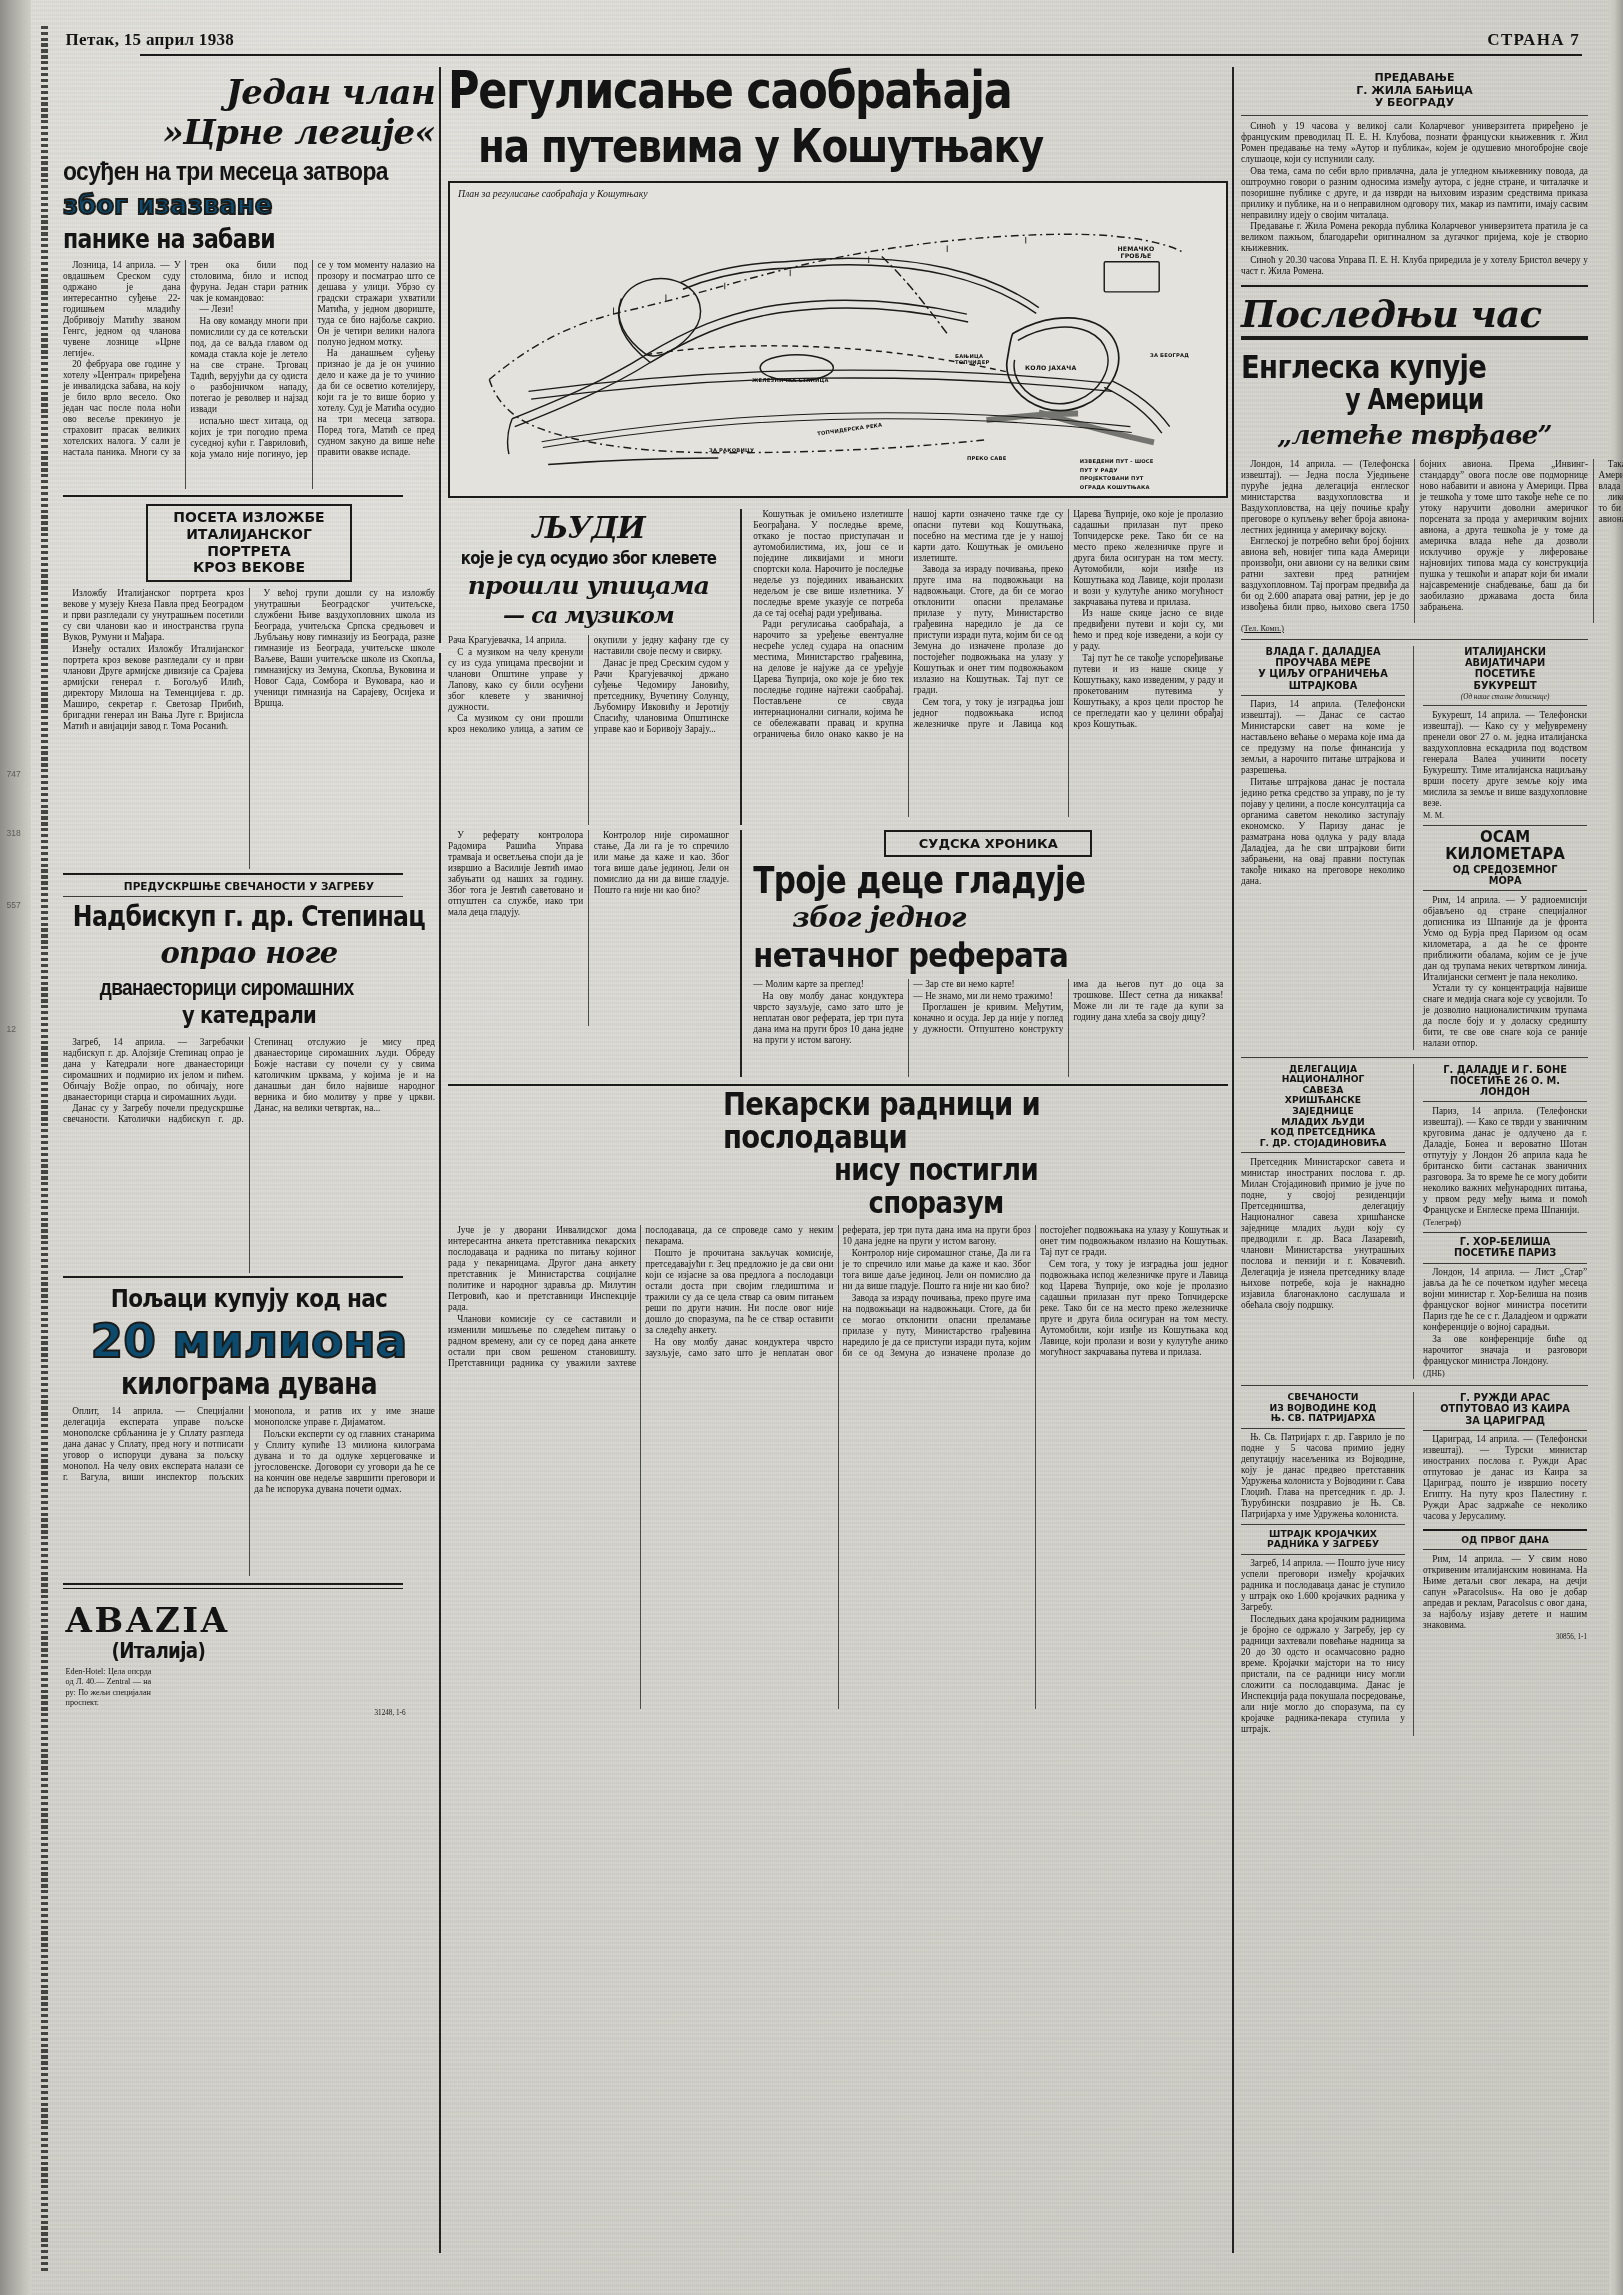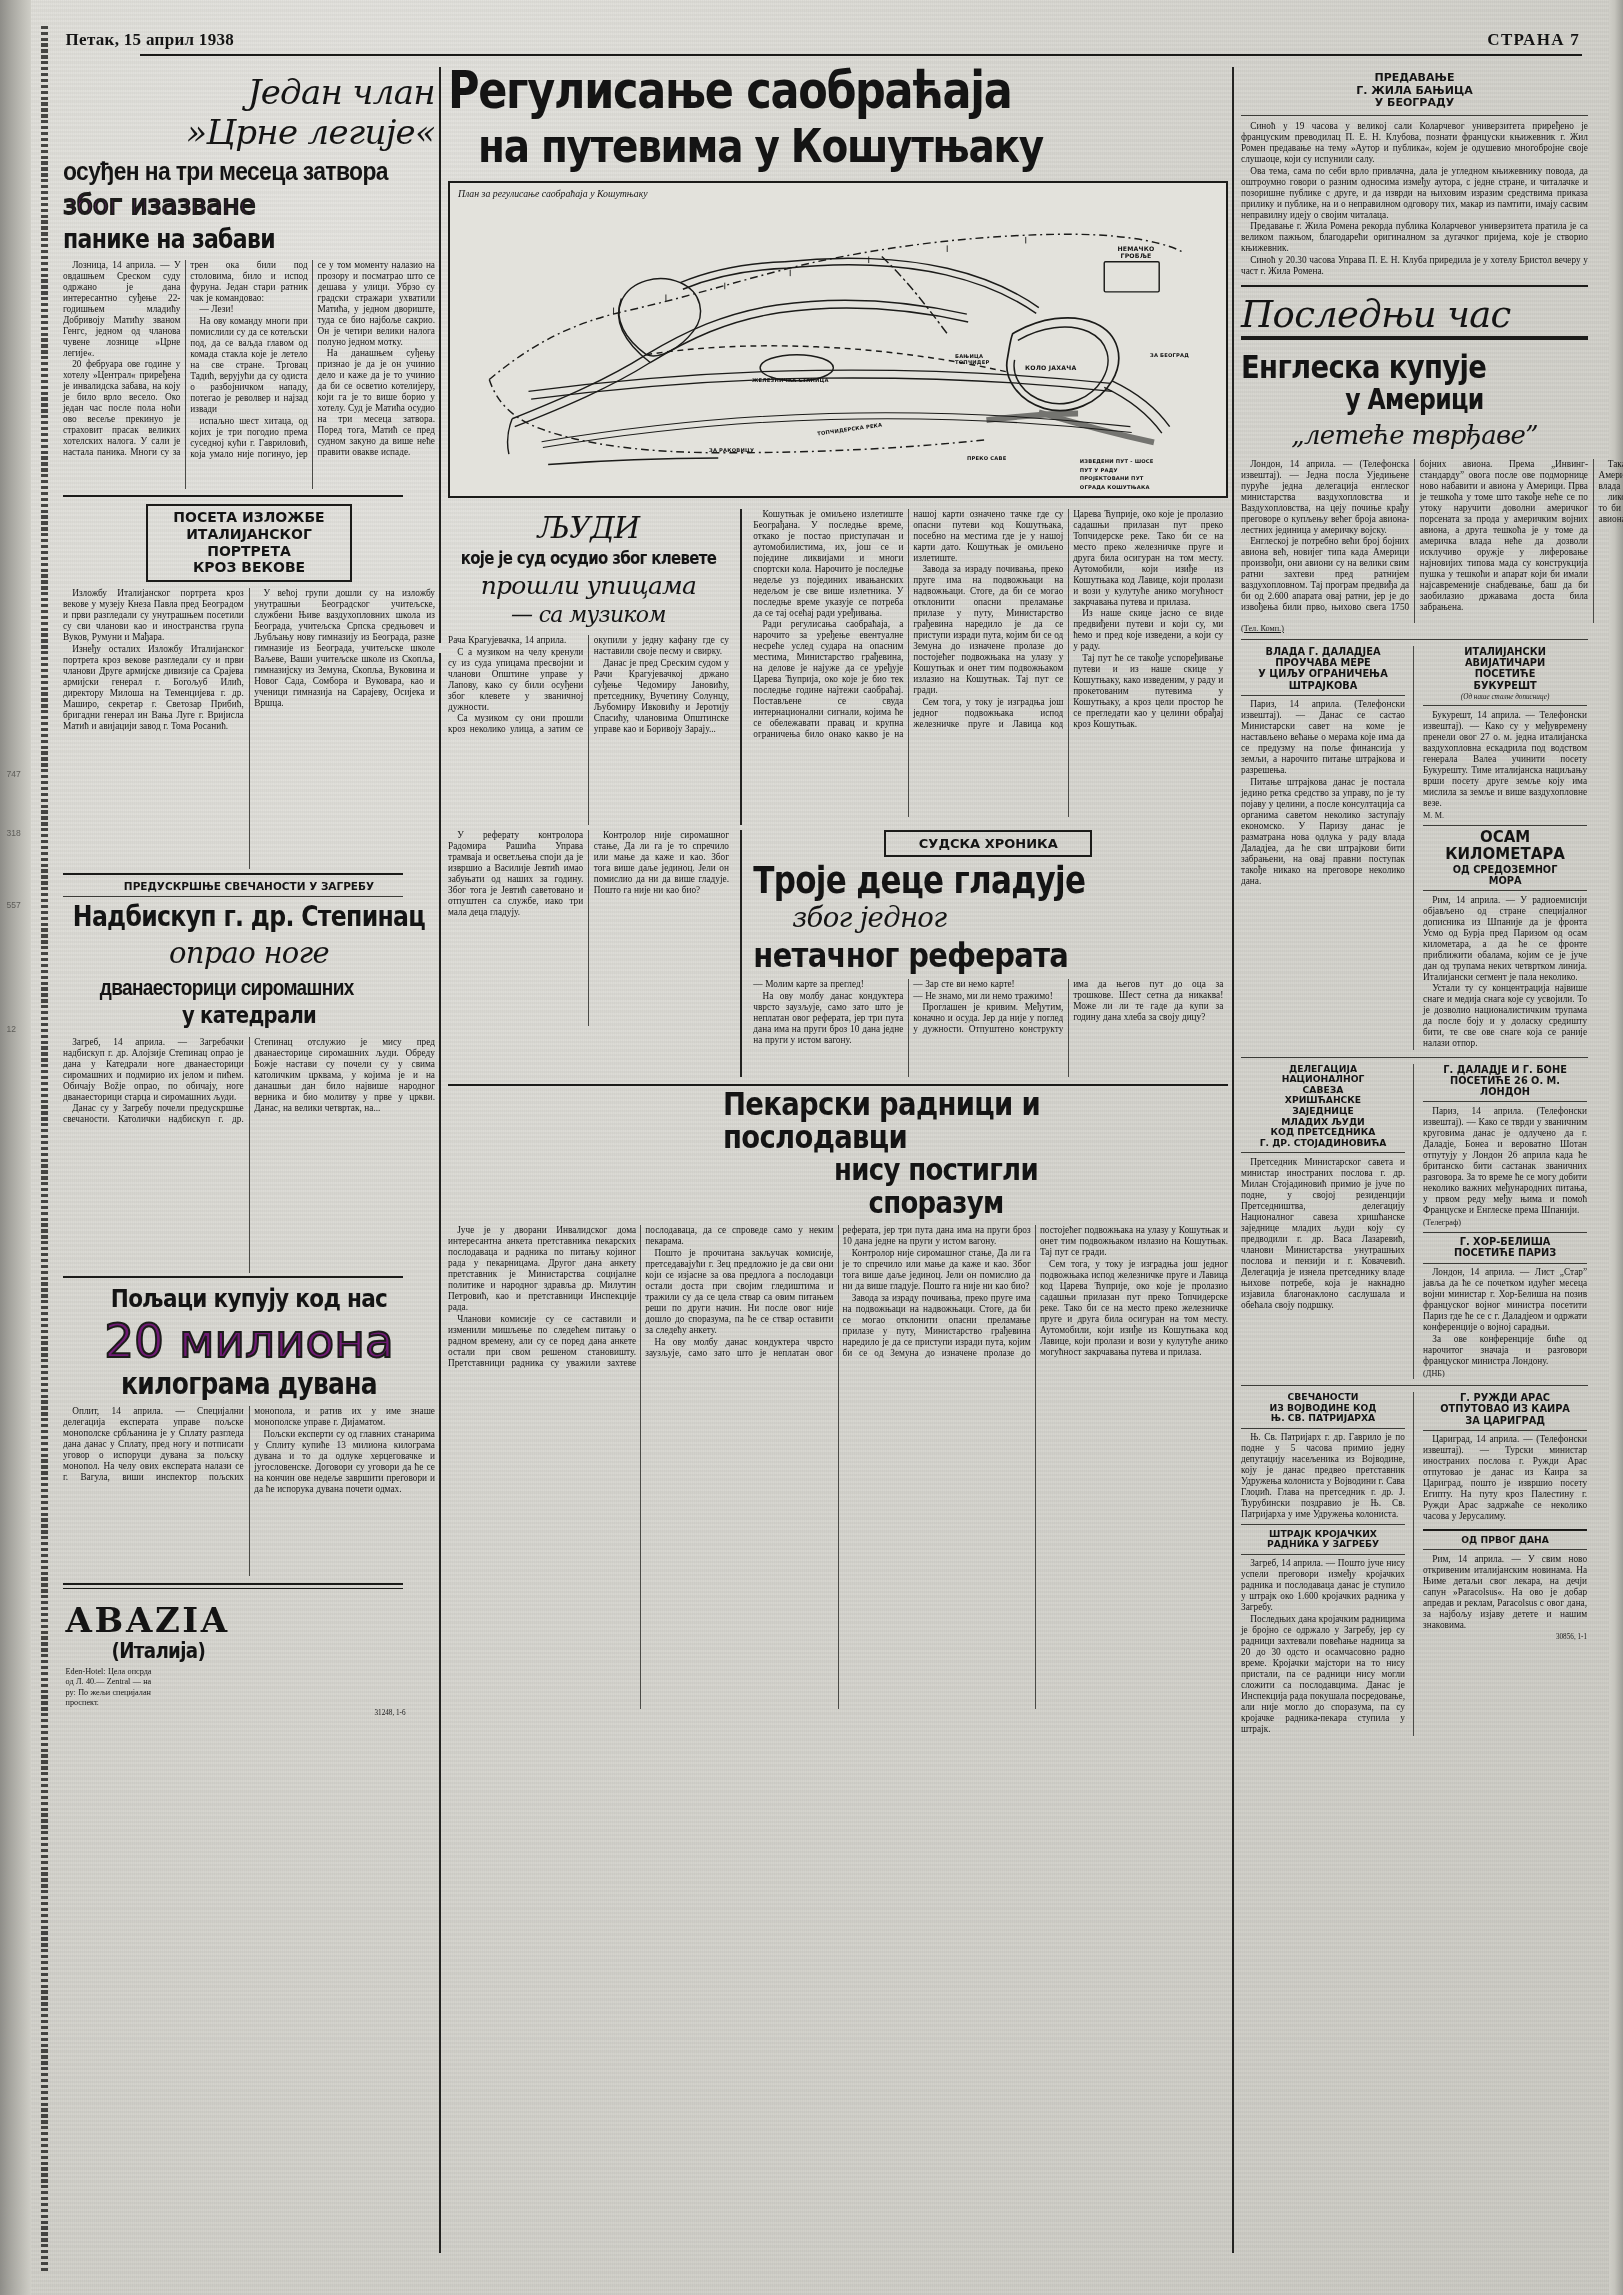--- a/index.html
+++ b/index.html
@@ -43,36 +43,36 @@
   
   .zL{position:absolute;left:0;top:0;width:372px;}
   
   .zC{position:absolute;left:385px;top:0;width:780px;}
   
   .zR{position:absolute;left:1178px;top:0;width:347px;}
 
   
   .hd-script{
     font-family:"DejaVu Serif", serif;
-    font-style:italic;font-weight:400;
+    font-style:italic;font-weight:700;
     letter-spacing:-0.7px;line-height:1.0;
   }
   .hd-slab{
     font-family:"DejaVu Sans", sans-serif;
     font-weight:700;letter-spacing:-0.7px;line-height:1.0;
     transform:scaleY(1.18);transform-origin:center;
   }
   .hd-cond{
     font-family:"Liberation Sans Narrow","Liberation Sans", sans-serif;
     font-weight:700;line-height:1.0;letter-spacing:-0.7px;
     transform:scaleX(.88);transform-origin:left center;
   }
   .hd-outline{
-    font-family:"DejaVu Sans", sans-serif;font-weight:400;
-    color:#701a75;
+    font-family:"DejaVu Sans", sans-serif;font-weight:700;
+    color:#0c4a6e;
     -webkit-text-stroke:2px #1b1b19;
     letter-spacing:0px;line-height:1.0;
   }
   .ctr{text-align:center;}
   .rt{text-align:right;}
 
   
   .boxlabel{
     border:2px solid #1b1b19;text-align:center;
     font-family:"DejaVu Sans",sans-serif;font-weight:700;

